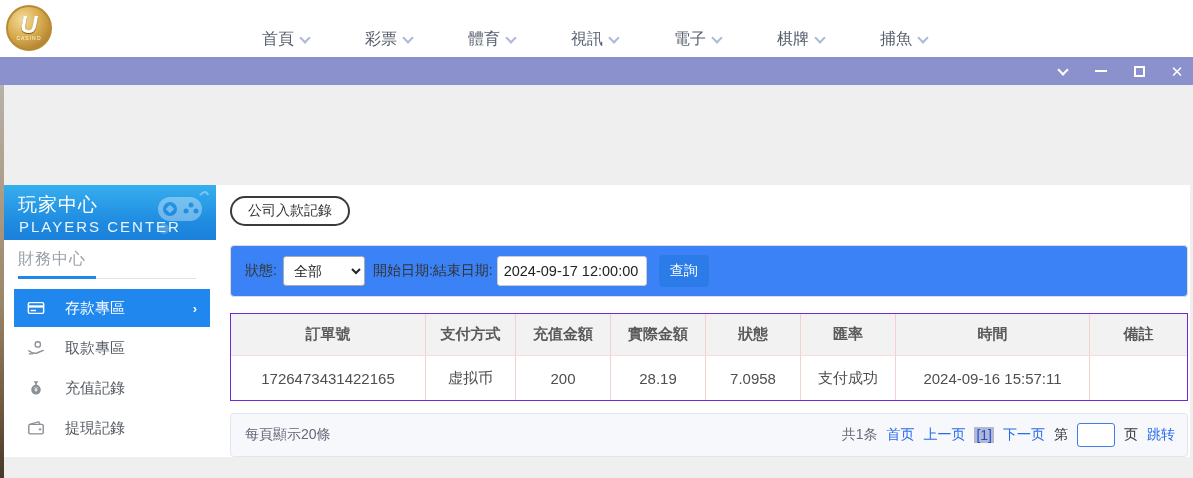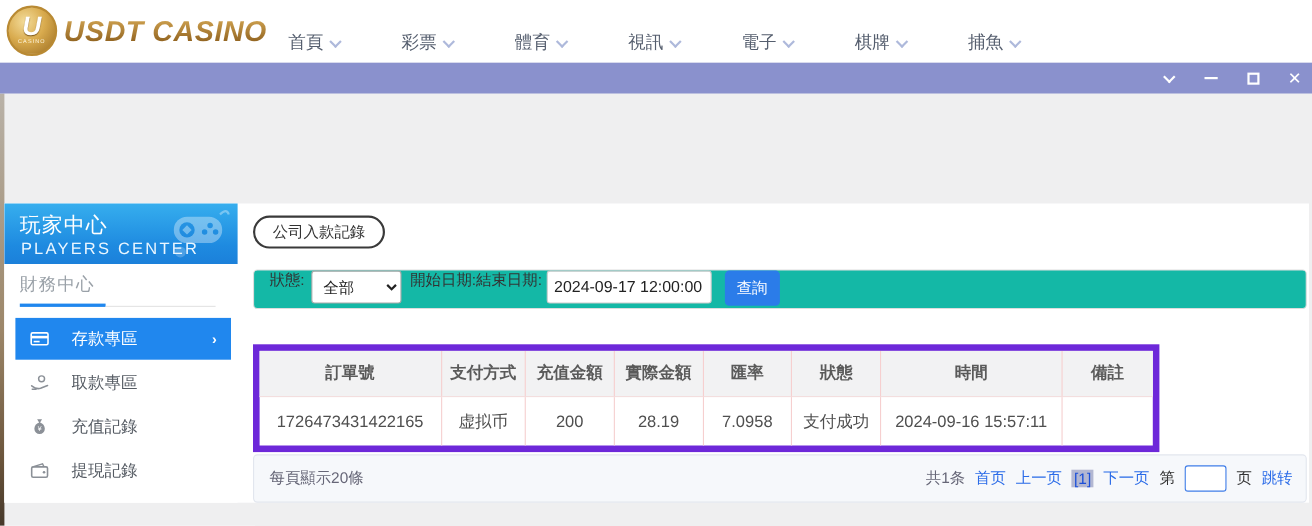--- a/index.html
+++ b/index.html
@@ -58,31 +58,31 @@
   .sb-item .arrow { position:absolute; right:13px; color:#fff; font-size:13px; font-weight:bold; display:none; }
   .sb-item.active .arrow { display:block; }
 
   
   .main { position:absolute; left:230px; top:190px; width:958px; }
   .tabs { position:absolute; left:0; top:6px; display:flex; gap:12px; }
   .tab { height:30px; padding:0 16px; border:2px solid #3a3a3a; border-radius:16px; background:#fff;
          display:flex; align-items:center; font-size:14px; color:#333; cursor:pointer; }
   .tab.active { color:#e02a21; }
 
-  .filter-panel { position:absolute; left:0; top:55px; width:958px; height:36px; background:#14b8a6;
-                  border:1px solid #ddd; border-radius:4px; display:flex; padding-left:14px; }
+  .filter-panel { position:absolute; left:0; top:55px; width:958px; height:52px; background:#3b82f6;
+                  border:1px solid #ddd; border-radius:4px; display:flex; align-items:center; padding-left:14px; }
   .f-label { font-size:14px; color:#333; }
   .f-select { width:82px; height:30px; margin:0 8px 0 6px; border:1px solid #aaa; border-radius:3px;
               font-size:14px; color:#222; background:#fff; padding-left:6px; }
   .f-input { width:150px; height:30px; margin:0 10px 0 4px; border:1px solid #ccc; border-radius:3px;
              font-size:14.5px; color:#222; padding:0 6px; }
   .f-btn { width:50px; height:32px; margin-left:2px; background:#2b7ce9; color:#fff; border:none;
            border-radius:4px; font-size:14px; cursor:pointer; }
 
-  .table { position:absolute; left:0; top:123px; width:824px; border:6px solid #6d28d9; background:#fff; }
+  .table { position:absolute; left:0; top:123px; width:958px; border:1px solid #6d28d9; background:#fff; }
   .t-row { display:flex; }
   .t-head { background:#f2f2f3; }
   .t-cell { display:flex; align-items:center; justify-content:center; font-size:15px; color:#555;
             height:42px; border-right:1px solid #f6cfcf; }
   .t-head .t-cell { font-weight:bold; color:#5a5a5a; border-bottom:1px solid #f3dede; }
   .t-body .t-cell { height:44px; color:#4f4f4f; }
   .t-cell:last-child { border-right:none; }
 
   .pagebar { position:absolute; left:0; top:223px; width:958px; height:44px; background:#f6f8fb;
              border:1px solid #e2e6ee; border-radius:4px; display:flex; align-items:center;
@@ -97,21 +97,20 @@
 </style>
 </head>
 <body>
 
 <div class="top-header">
   <div class="logo">
     <div class="coin">
       <div class="coin-u">U</div>
       <div class="coin-sub">CASINO</div>
     </div>
-    <div class="logo-text">USDT CASINO</div>
   </div>
   <div class="nav" id="nav">
       <div class="nav-item">
         <span class="nav-label">首頁</span>
         <span class="chev-down"></span>
       </div>
       <div class="nav-item">
         <span class="nav-label">彩票</span>
         <span class="chev-down"></span>
       </div>
@@ -233,22 +232,22 @@
     <input class="f-input" value="2024-09-17 12:00:00" style="">
     <button class="f-btn">查詢</button>
   </div>
 
   <div class="table">
     <div class="t-row t-head" id="t-head">
         <div class="t-cell" style="width: 195px;">訂單號</div>
         <div class="t-cell" style="width: 90px;">支付方式</div>
         <div class="t-cell" style="width: 95px;">充值金額</div>
         <div class="t-cell" style="width: 95px;">實際金額</div>
+        <div class="t-cell" style="width: 95px;">狀態</div>
         <div class="t-cell" style="width: 95px;">匯率</div>
-        <div class="t-cell" style="width: 95px;">狀態</div>
         <div class="t-cell" style="width: 194px;">時間</div>
         <div class="t-cell" style="width: 97px;">備註</div>
       </div>
     <div class="t-body" id="t-body">
         <div class="t-row">
           <div class="t-cell" style="width: 195px;">1726473431422165</div>
           <div class="t-cell" style="width: 90px;">虚拟币</div>
           <div class="t-cell" style="width: 95px;">200</div>
           <div class="t-cell" style="width: 95px;">28.19</div>
           <div class="t-cell" style="width: 95px;">7.0958</div>

